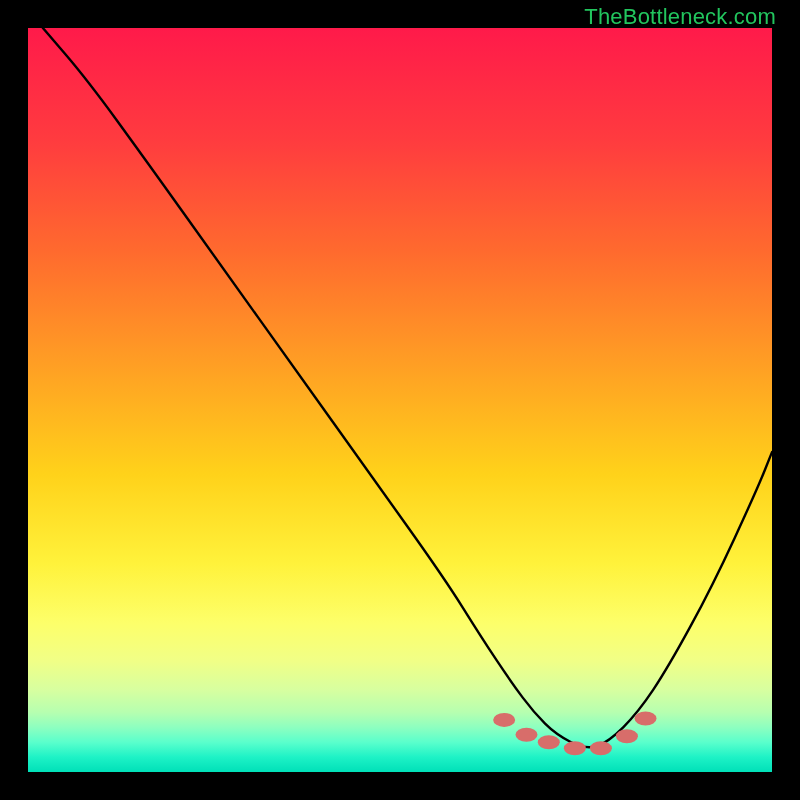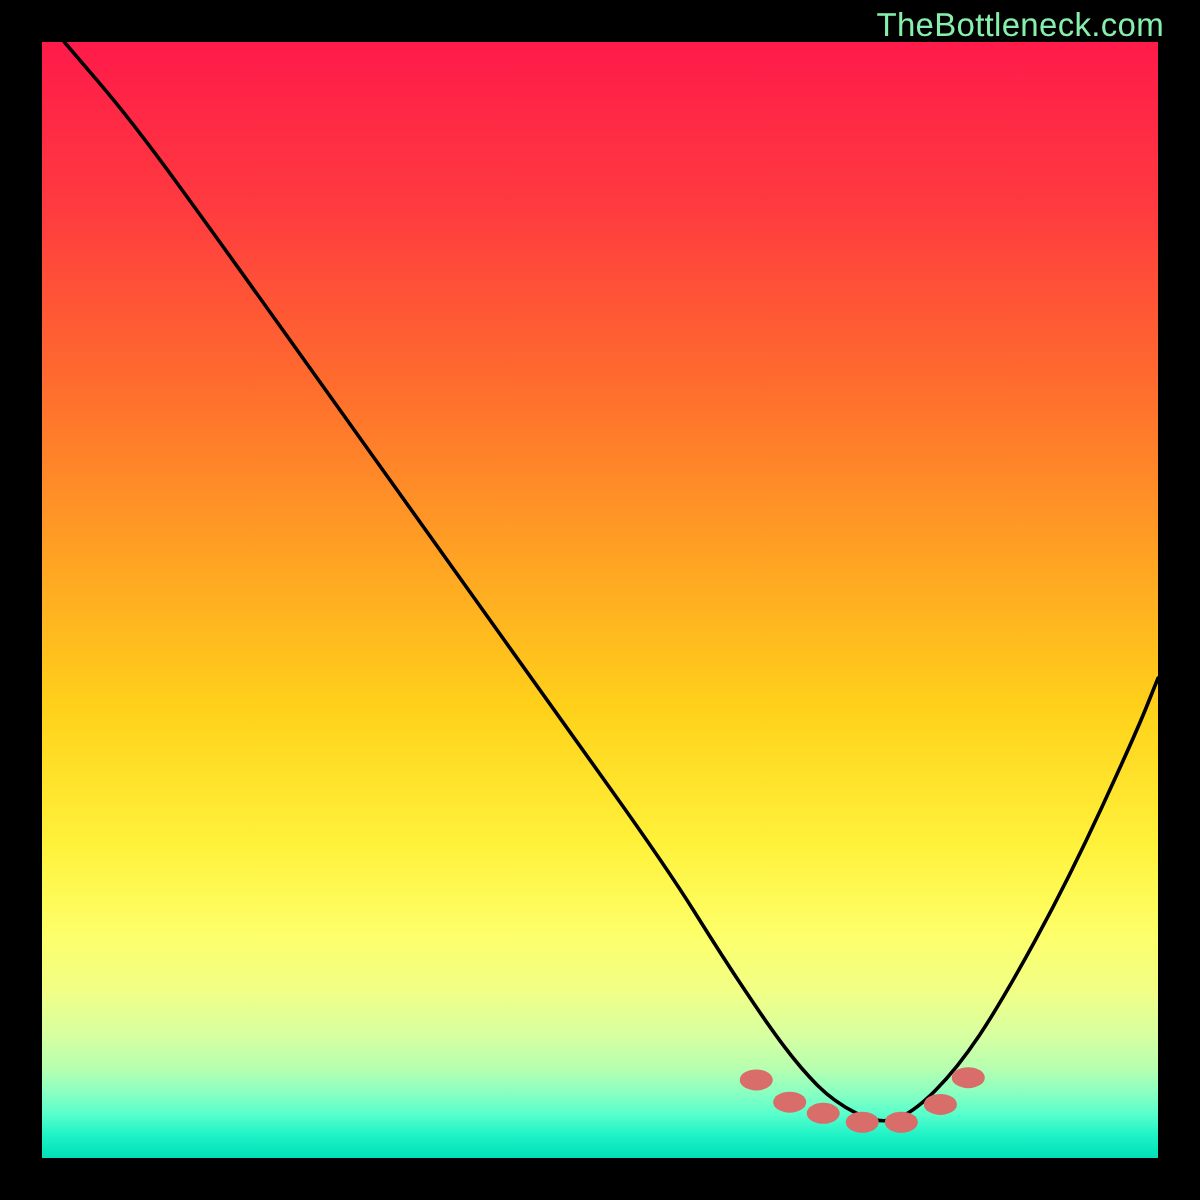--- a/index.html
+++ b/index.html
@@ -1,18 +1,18 @@
 <!DOCTYPE html>
 <html><head>
 <meta charset="utf-8">
 <style>
   * { margin: 0; padding: 0; box-sizing: border-box; }
   body { width: 800px; height: 800px; overflow: hidden; background: #000; font-family: Arial, sans-serif; }
   .chart-container { position: relative; width: 800px; height: 800px; background: #000; }
-  .watermark { position: absolute; top: 4px; right: 24px; color: #86efac; font-size: 22px; font-weight: 500; letter-spacing: 0.2px; z-index: 5; }
+  .watermark { position: absolute; top: 4px; right: 24px; color: #22c55e; font-size: 22px; font-weight: 500; letter-spacing: 0.2px; z-index: 5; }
   .plot-area { position: absolute; left: 28px; top: 28px; width: 744px; height: 744px; overflow: hidden; }
   .gradient { position: absolute; inset: 0; background: linear-gradient(to bottom,
       #ff1a4a 0%,
       #ff3b3f 15%,
       #ff6a2e 30%,
       #ff9e24 45%,
       #ffd21a 60%,
       #fff23b 72%,
       #fdff6a 80%,
       #f1ff86 85%,

